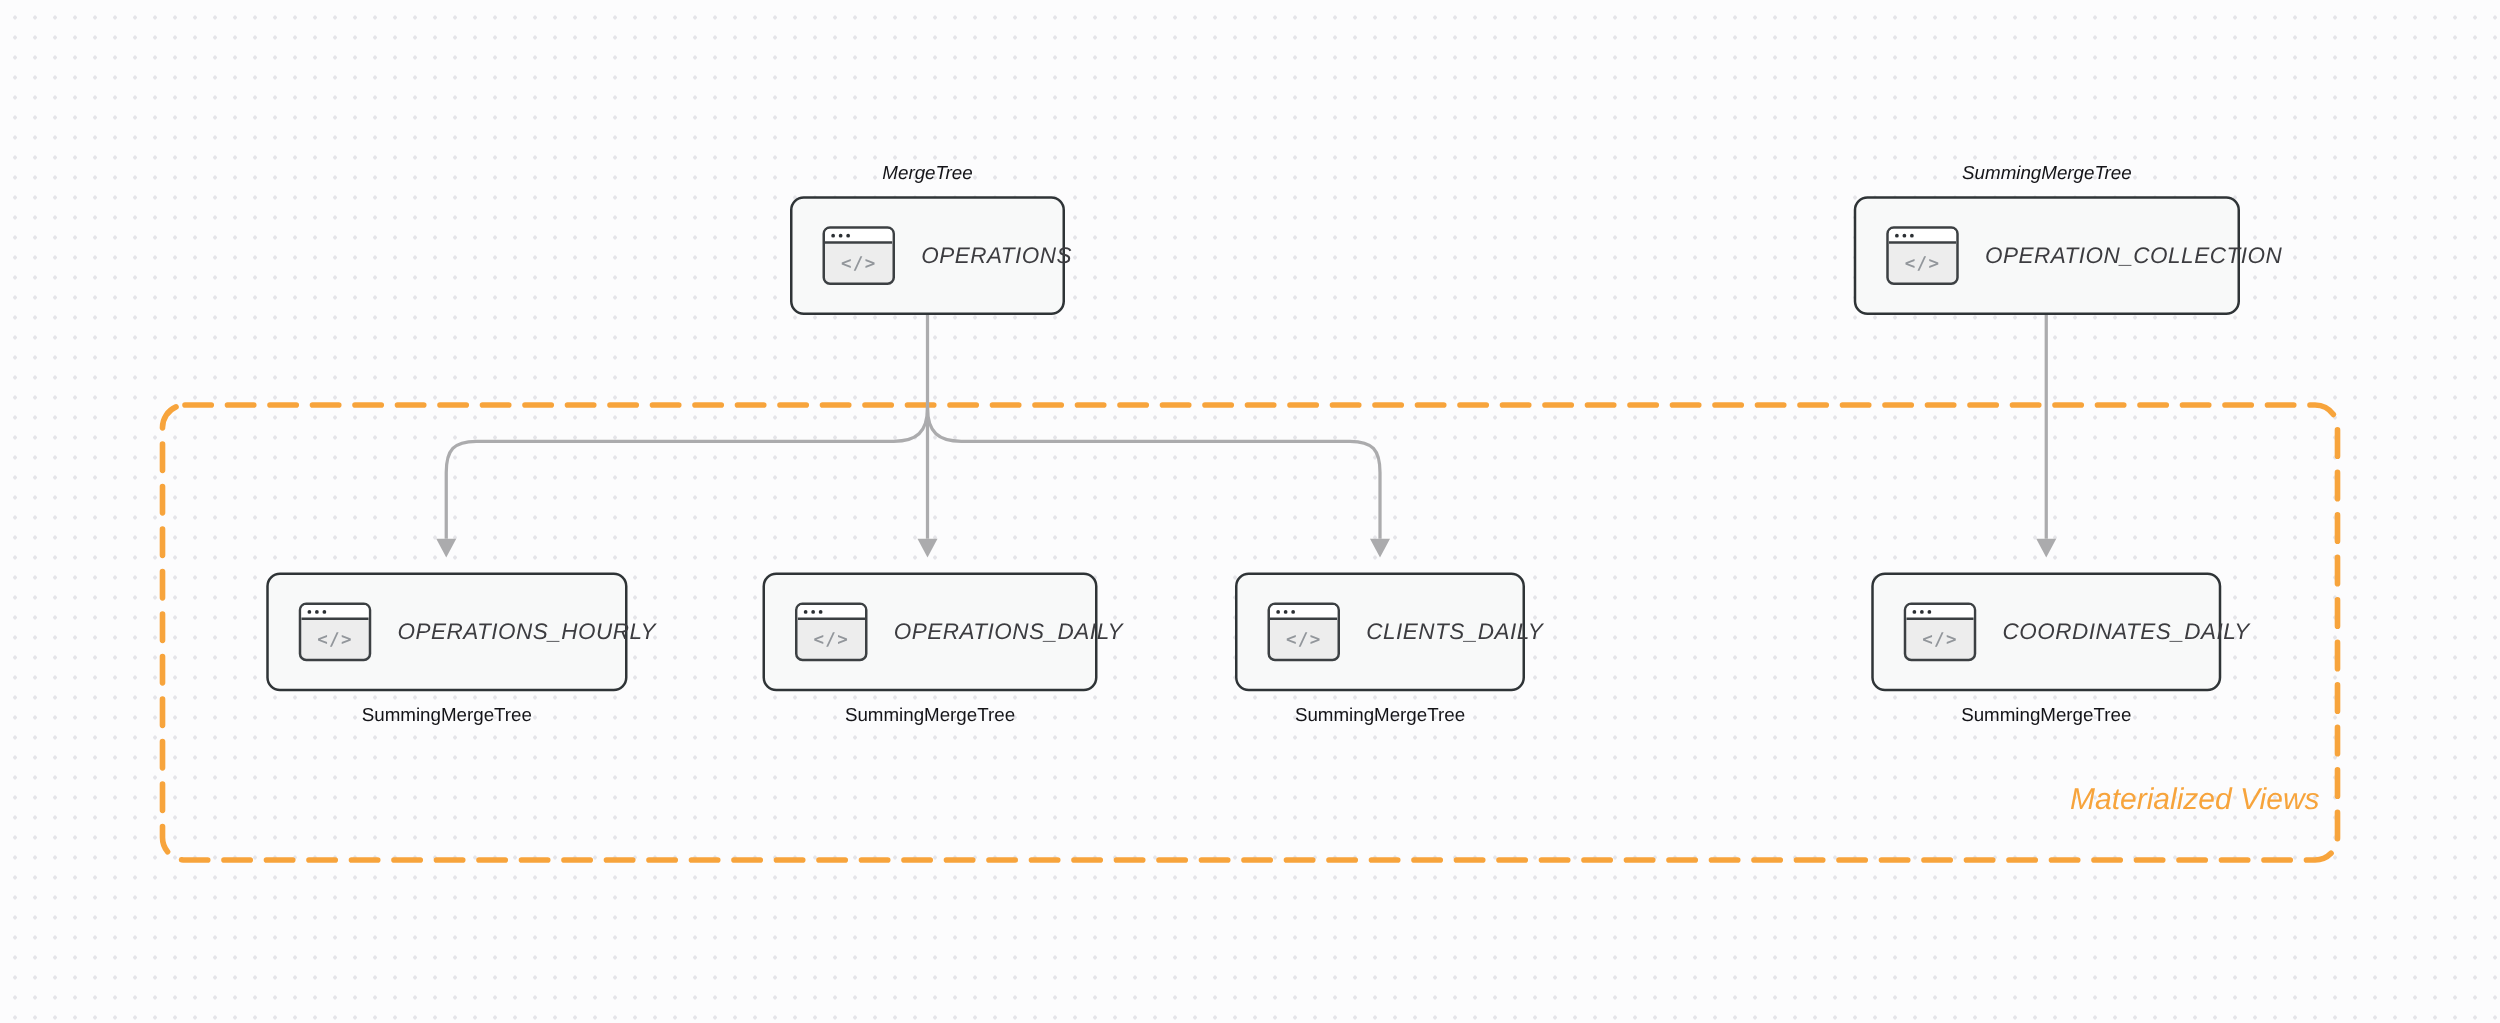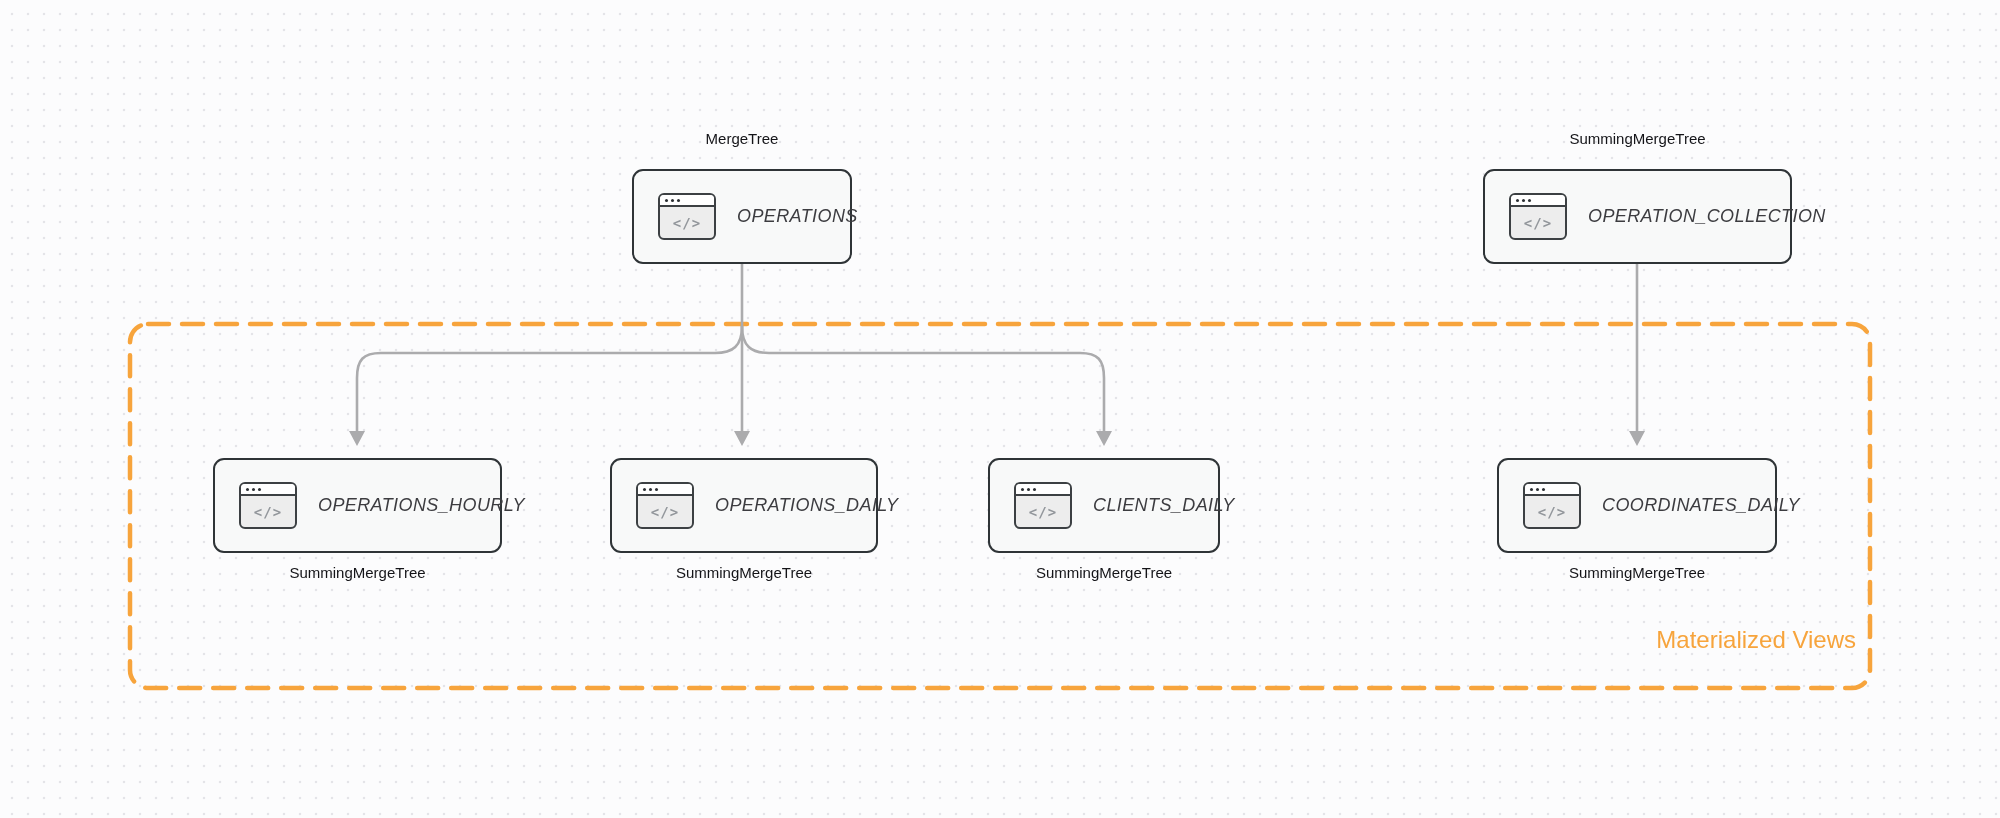--- a/index.html
+++ b/index.html
@@ -28,21 +28,21 @@
   svg.edge-layer{position:absolute;left:0;top:0;z-index:1;pointer-events:none;}
   .edge{fill:none;stroke:var(--arrow-gray);stroke-width:2.6;}
   .arrow-head{fill:var(--arrow-gray);stroke:none;}
   .group-rect{fill:none;stroke:var(--accent-orange);stroke-width:4.5;stroke-dasharray:21 13;stroke-linecap:round;}
 
   .node-group{position:absolute;z-index:2;display:flex;flex-direction:column;align-items:stretch;}
   .engine-label{
     font-size:15px;color:var(--engine-text);text-align:center;
     line-height:20px;white-space:nowrap;
   }
-  .engine-label.top{margin-bottom:20px;}
+  .engine-label.top{margin-bottom:8px;font-style:italic;}
   .engine-label.bottom{margin-top:10px;}
   .node-box{
     height:95px;width:100%;
     background:var(--node-fill);
     border:2.5px solid var(--node-border);
     border-radius:11px;
     display:flex;align-items:center;
     padding-left:24px;gap:21px;
   }
   .win-icon{
@@ -61,23 +61,23 @@
     flex:1;display:flex;align-items:center;justify-content:center;
     font-family:"DejaVu Sans Mono",monospace;
     font-size:14px;font-weight:bold;color:var(--icon-glyph);letter-spacing:1px;
   }
   .node-label{
     font-size:18px;font-style:italic;color:var(--node-text);
     letter-spacing:0.4px;white-space:nowrap;
   }
   .group-label{
     position:absolute;z-index:2;
-    left:1604px;top:626px;width:252px;
-    text-align:right;font-size:24px;line-height:28px;
-    color:var(--accent-orange);font-weight:500;white-space:nowrap;
+    left:1656px;top:626px;width:252px;
+    text-align:left;font-size:24px;line-height:28px;
+    color:var(--accent-orange);font-weight:500;white-space:nowrap;font-style:italic;
   }
 </style>
 </head>
 <body>
 
 <div class="canvas">
 
   <svg class="edge-layer" width="2000" height="818" viewBox="0 0 2000 818">
 
     <rect class="group-rect" x="130" y="324" width="1740" height="364" rx="18"></rect>

